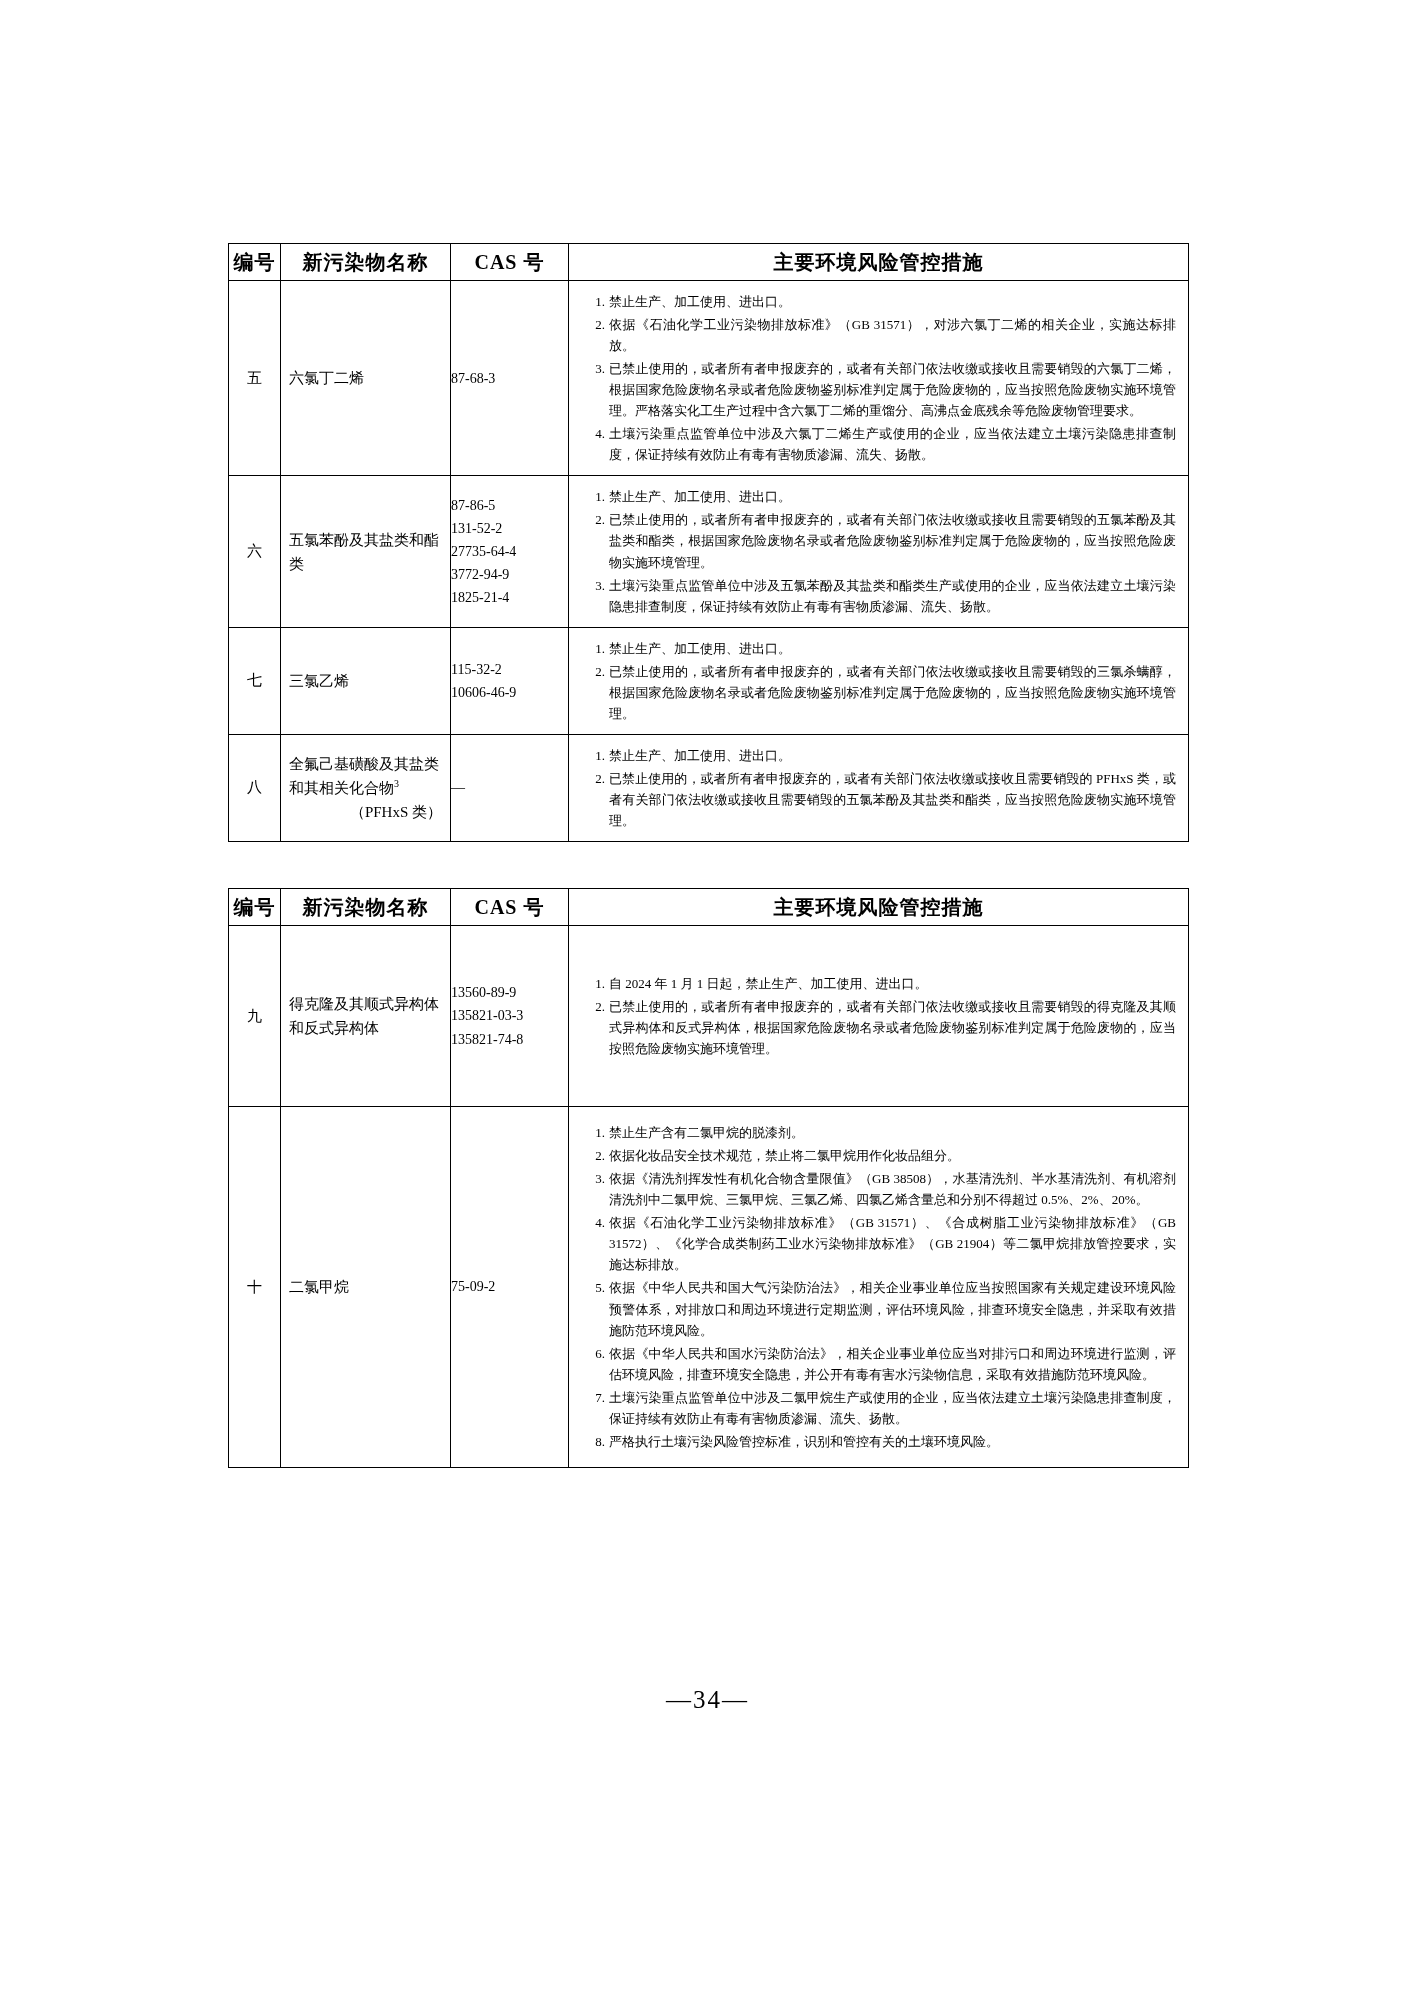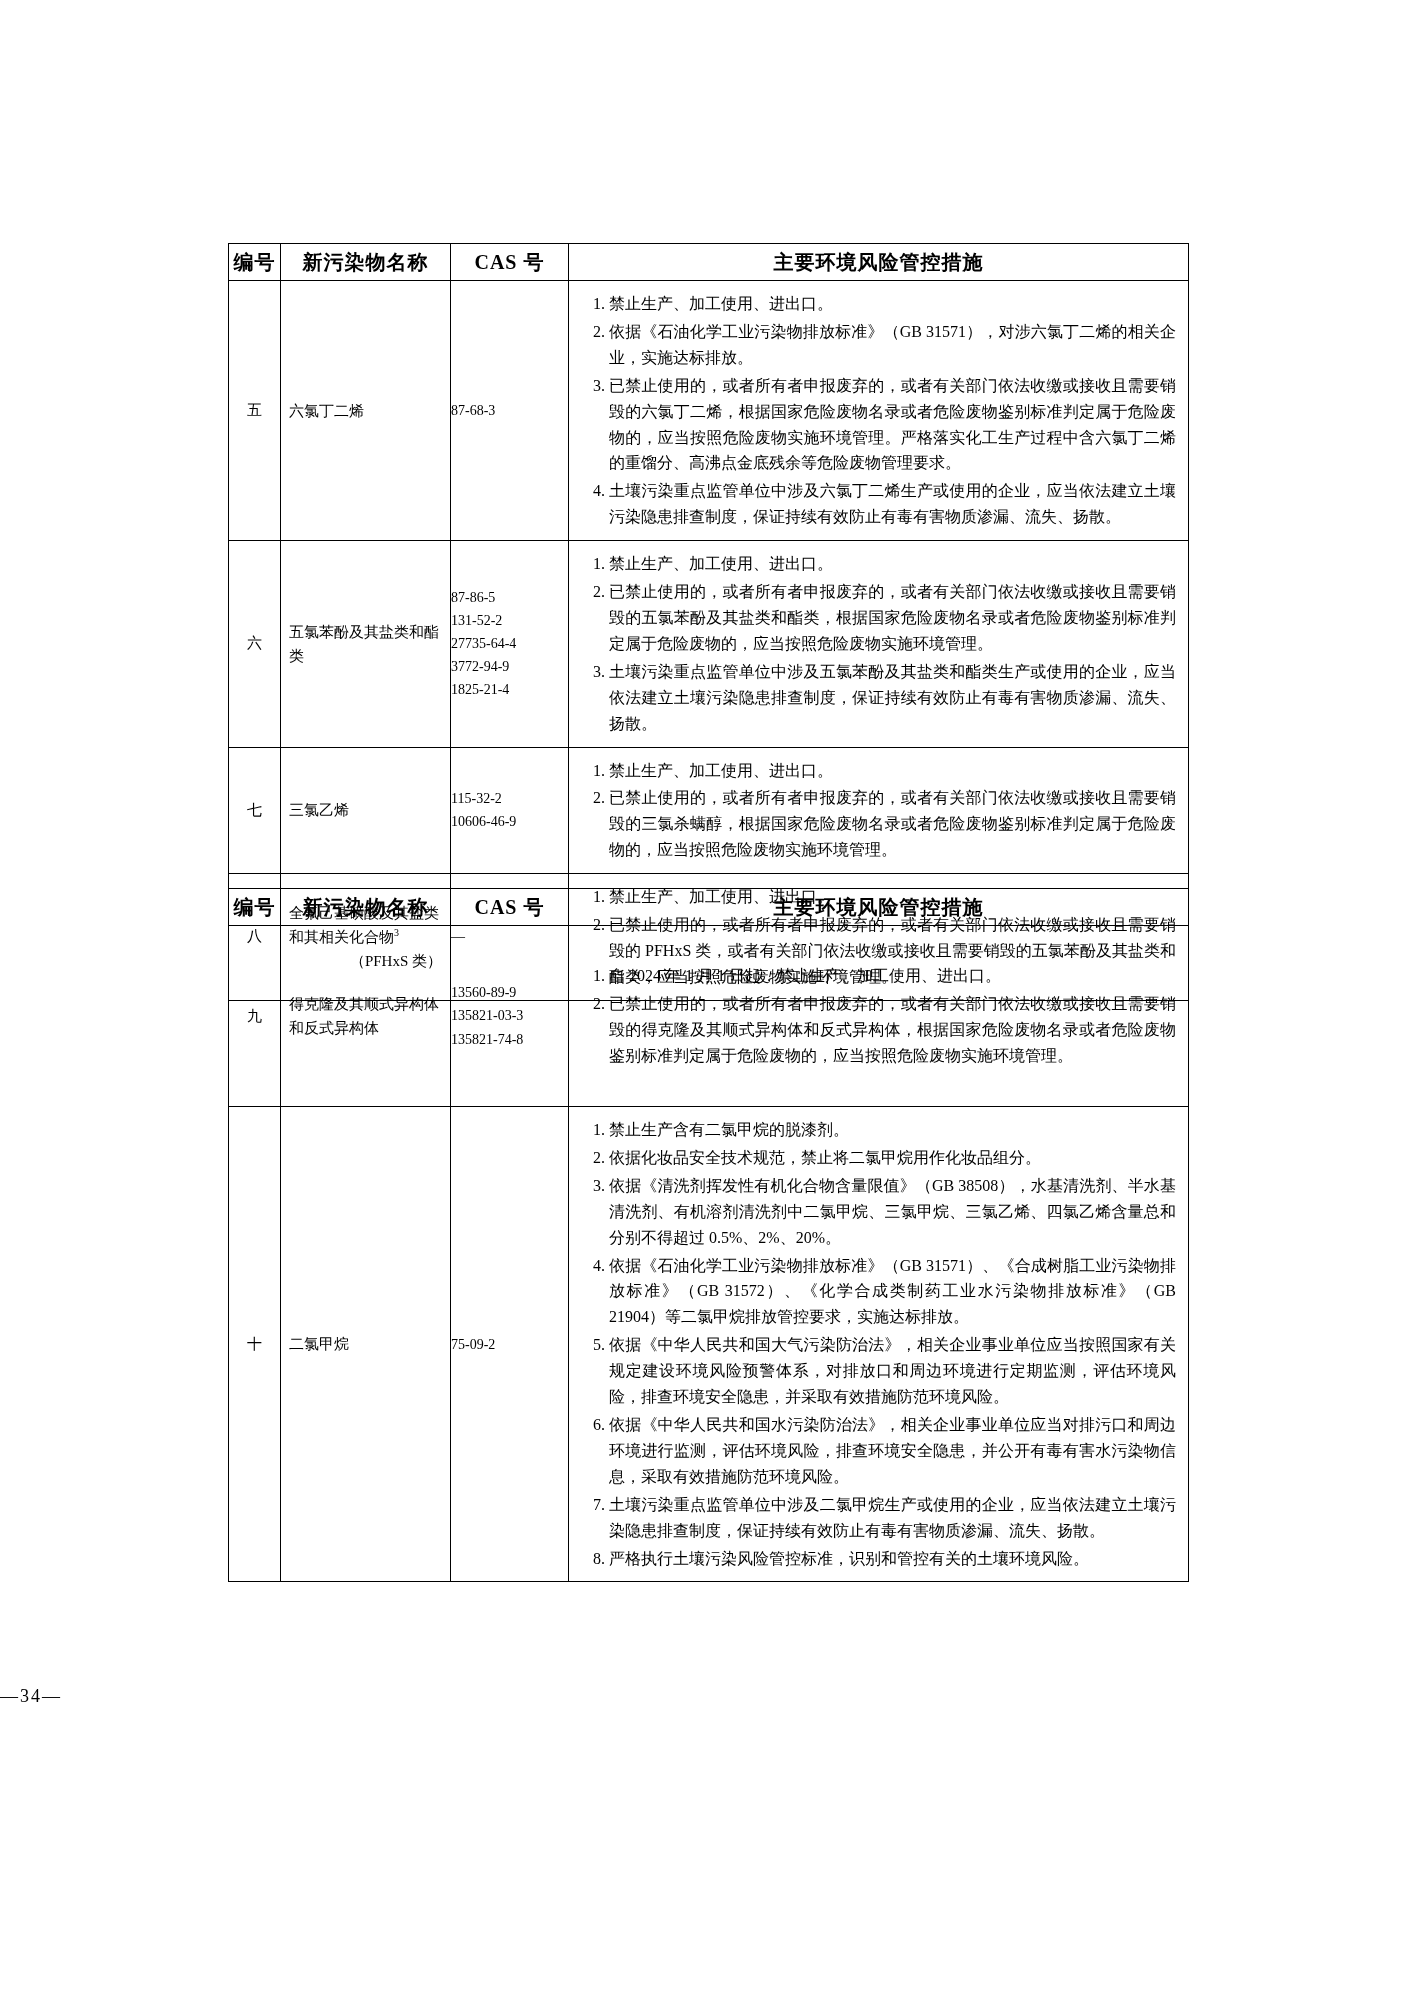--- a/index.html
+++ b/index.html
@@ -59,21 +59,21 @@
     padding: 16px 8px;
     line-height: 1.6;
   }
   td.c-cas {
     text-align: left;
     font-size: 14px;
     line-height: 1.65;
     font-family: "Liberation Serif", serif;
   }
   td.c-meas {
-    font-size: 16px;
+    font-size: 13px;
     padding: 10px 12px 10px 10px;
     line-height: 1.62;
     text-align: justify;
   }
   ol.meas {
     margin: 0;
     padding: 0 0 0 30px;
     list-style: none;
     counter-reset: m;
   }
@@ -93,21 +93,22 @@
     text-align: right;
     font-family: "Liberation Serif", serif;
   }
   .cas-line { display: block; }
   .sup { vertical-align: super; font-size: 10px; }
   .pgnum {
     position: absolute;
     left: 0;
     width: 1415px;
     top: 1686px;
-    font-size: 18px;
+    text-align: center;
+    font-size: 25px;
     letter-spacing: 2px;
   }
   .name-sub {
     display: block;
     text-align: right;
   }
 </style>
 </head>
 <body>
 

